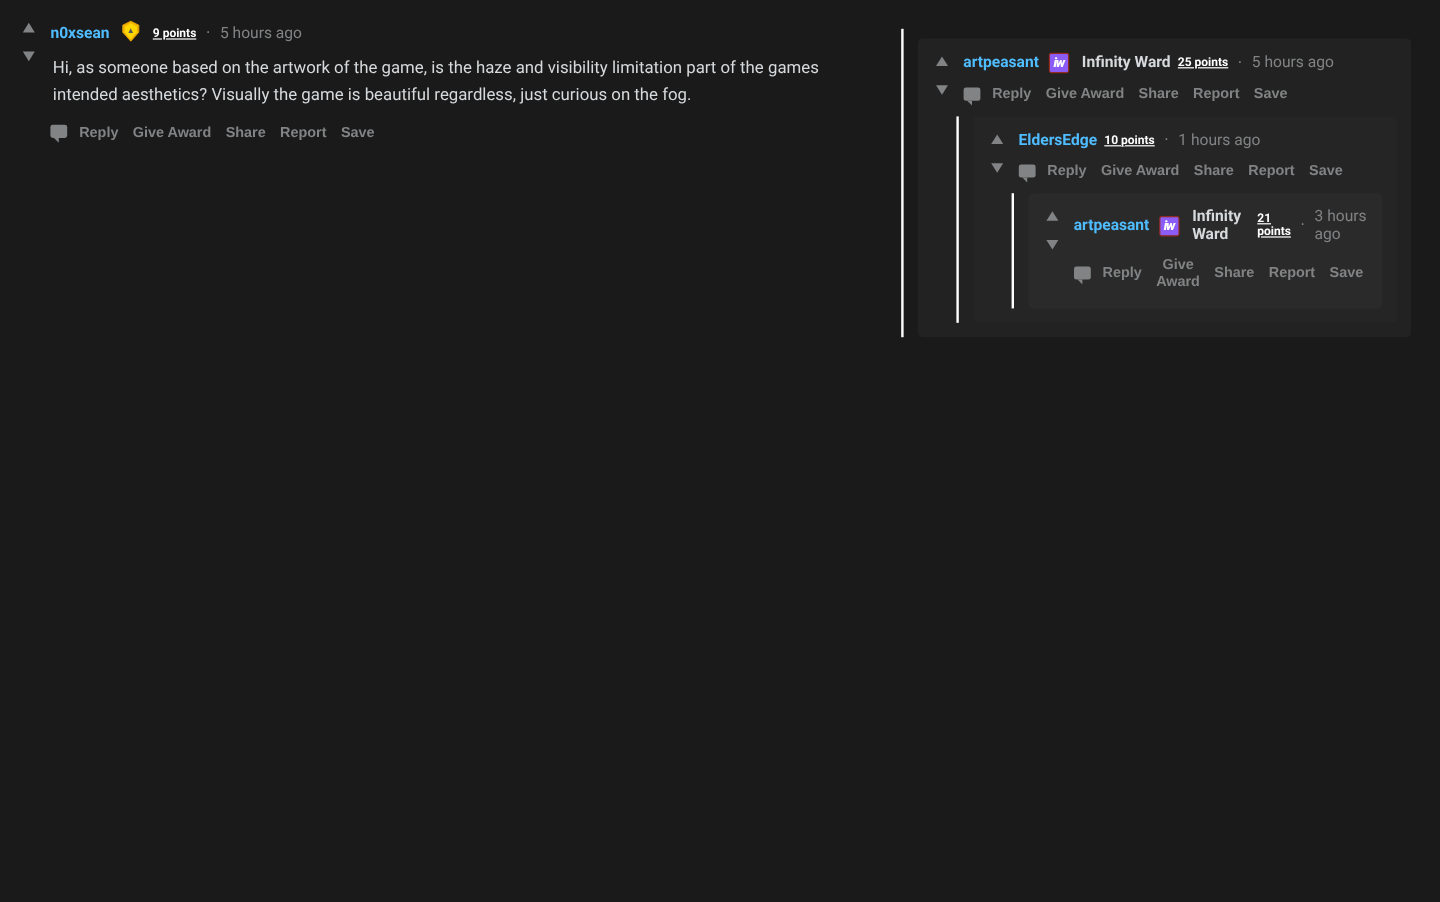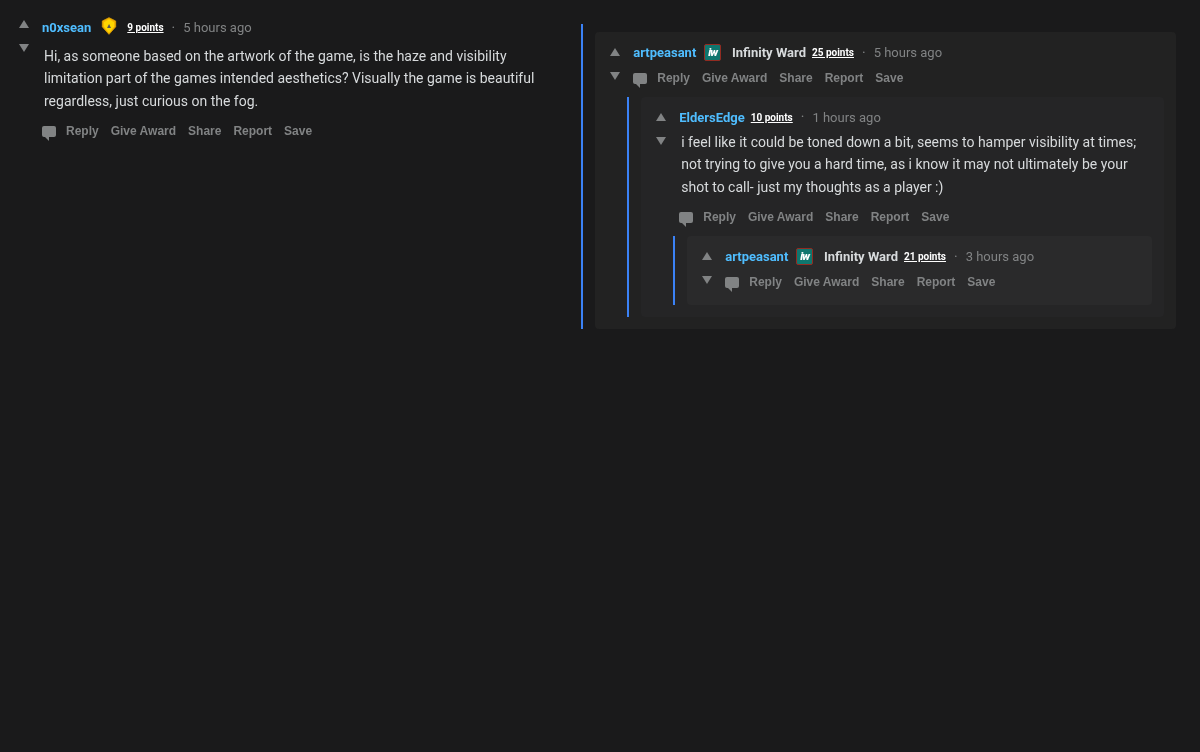--- a/index.html
+++ b/index.html
@@ -16,21 +16,21 @@
       max-width: 1160px;
     }
 
     .comment {
       display: flex;
       flex-direction: row;
       margin-bottom: 8px;
     }
 
     .comment-indent {
-      border-left: 2px solid #3b82f6;
+      border-left: 2px solid #ffffff;
       margin-left: 20px;
       padding-left: 12px;
       margin-top: 8px;
     }
 
     .comment-header {
       display: flex;
       align-items: center;
       gap: 6px;
       margin-bottom: 6px;
@@ -182,21 +182,21 @@
 
     .nested-comment-3 {
       background: #2a2a2b;
       border-radius: 4px;
       padding: 12px;
       margin-top: 8px;
     }
 
     .iw-logo {
       display: inline-flex;
-      background-color: #0f766e;
+      background-color: #8b5cf6;
       border: 1px solid #922b21;
       border-radius: 2px;
       padding: 1px 3px;
       margin: 0 2px;
     }
 
     .iw-logo-text {
       color: #fff;
       font-size: 11px;
       font-weight: 900;
@@ -302,21 +302,20 @@
                     </svg>
                 </button>
               </div>
               <div class="comment-main">
                 <div class="comment-header">
                   <span class="username">EldersEdge</span>
                   <span class="points">10 points</span>
                   <span class="separator">·</span>
                   <span class="timestamp">1 hours ago</span>
                 </div>
-                <div class="comment-body">i feel like it could be toned down a bit, seems to hamper visibility at times; not trying to give you a hard time, as i know it may not ultimately be your shot to call- just my thoughts as a player :)</div>
                 <div class="comment-actions">
                   <span class="chat-icon"></span>
                   <button class="action-btn">Reply</button>
                   <button class="action-btn">Give Award</button>
                   <button class="action-btn">Share</button>
                   <button class="action-btn">Report</button>
                   <button class="action-btn">Save</button>
                 </div>
               </div>
             </div>

